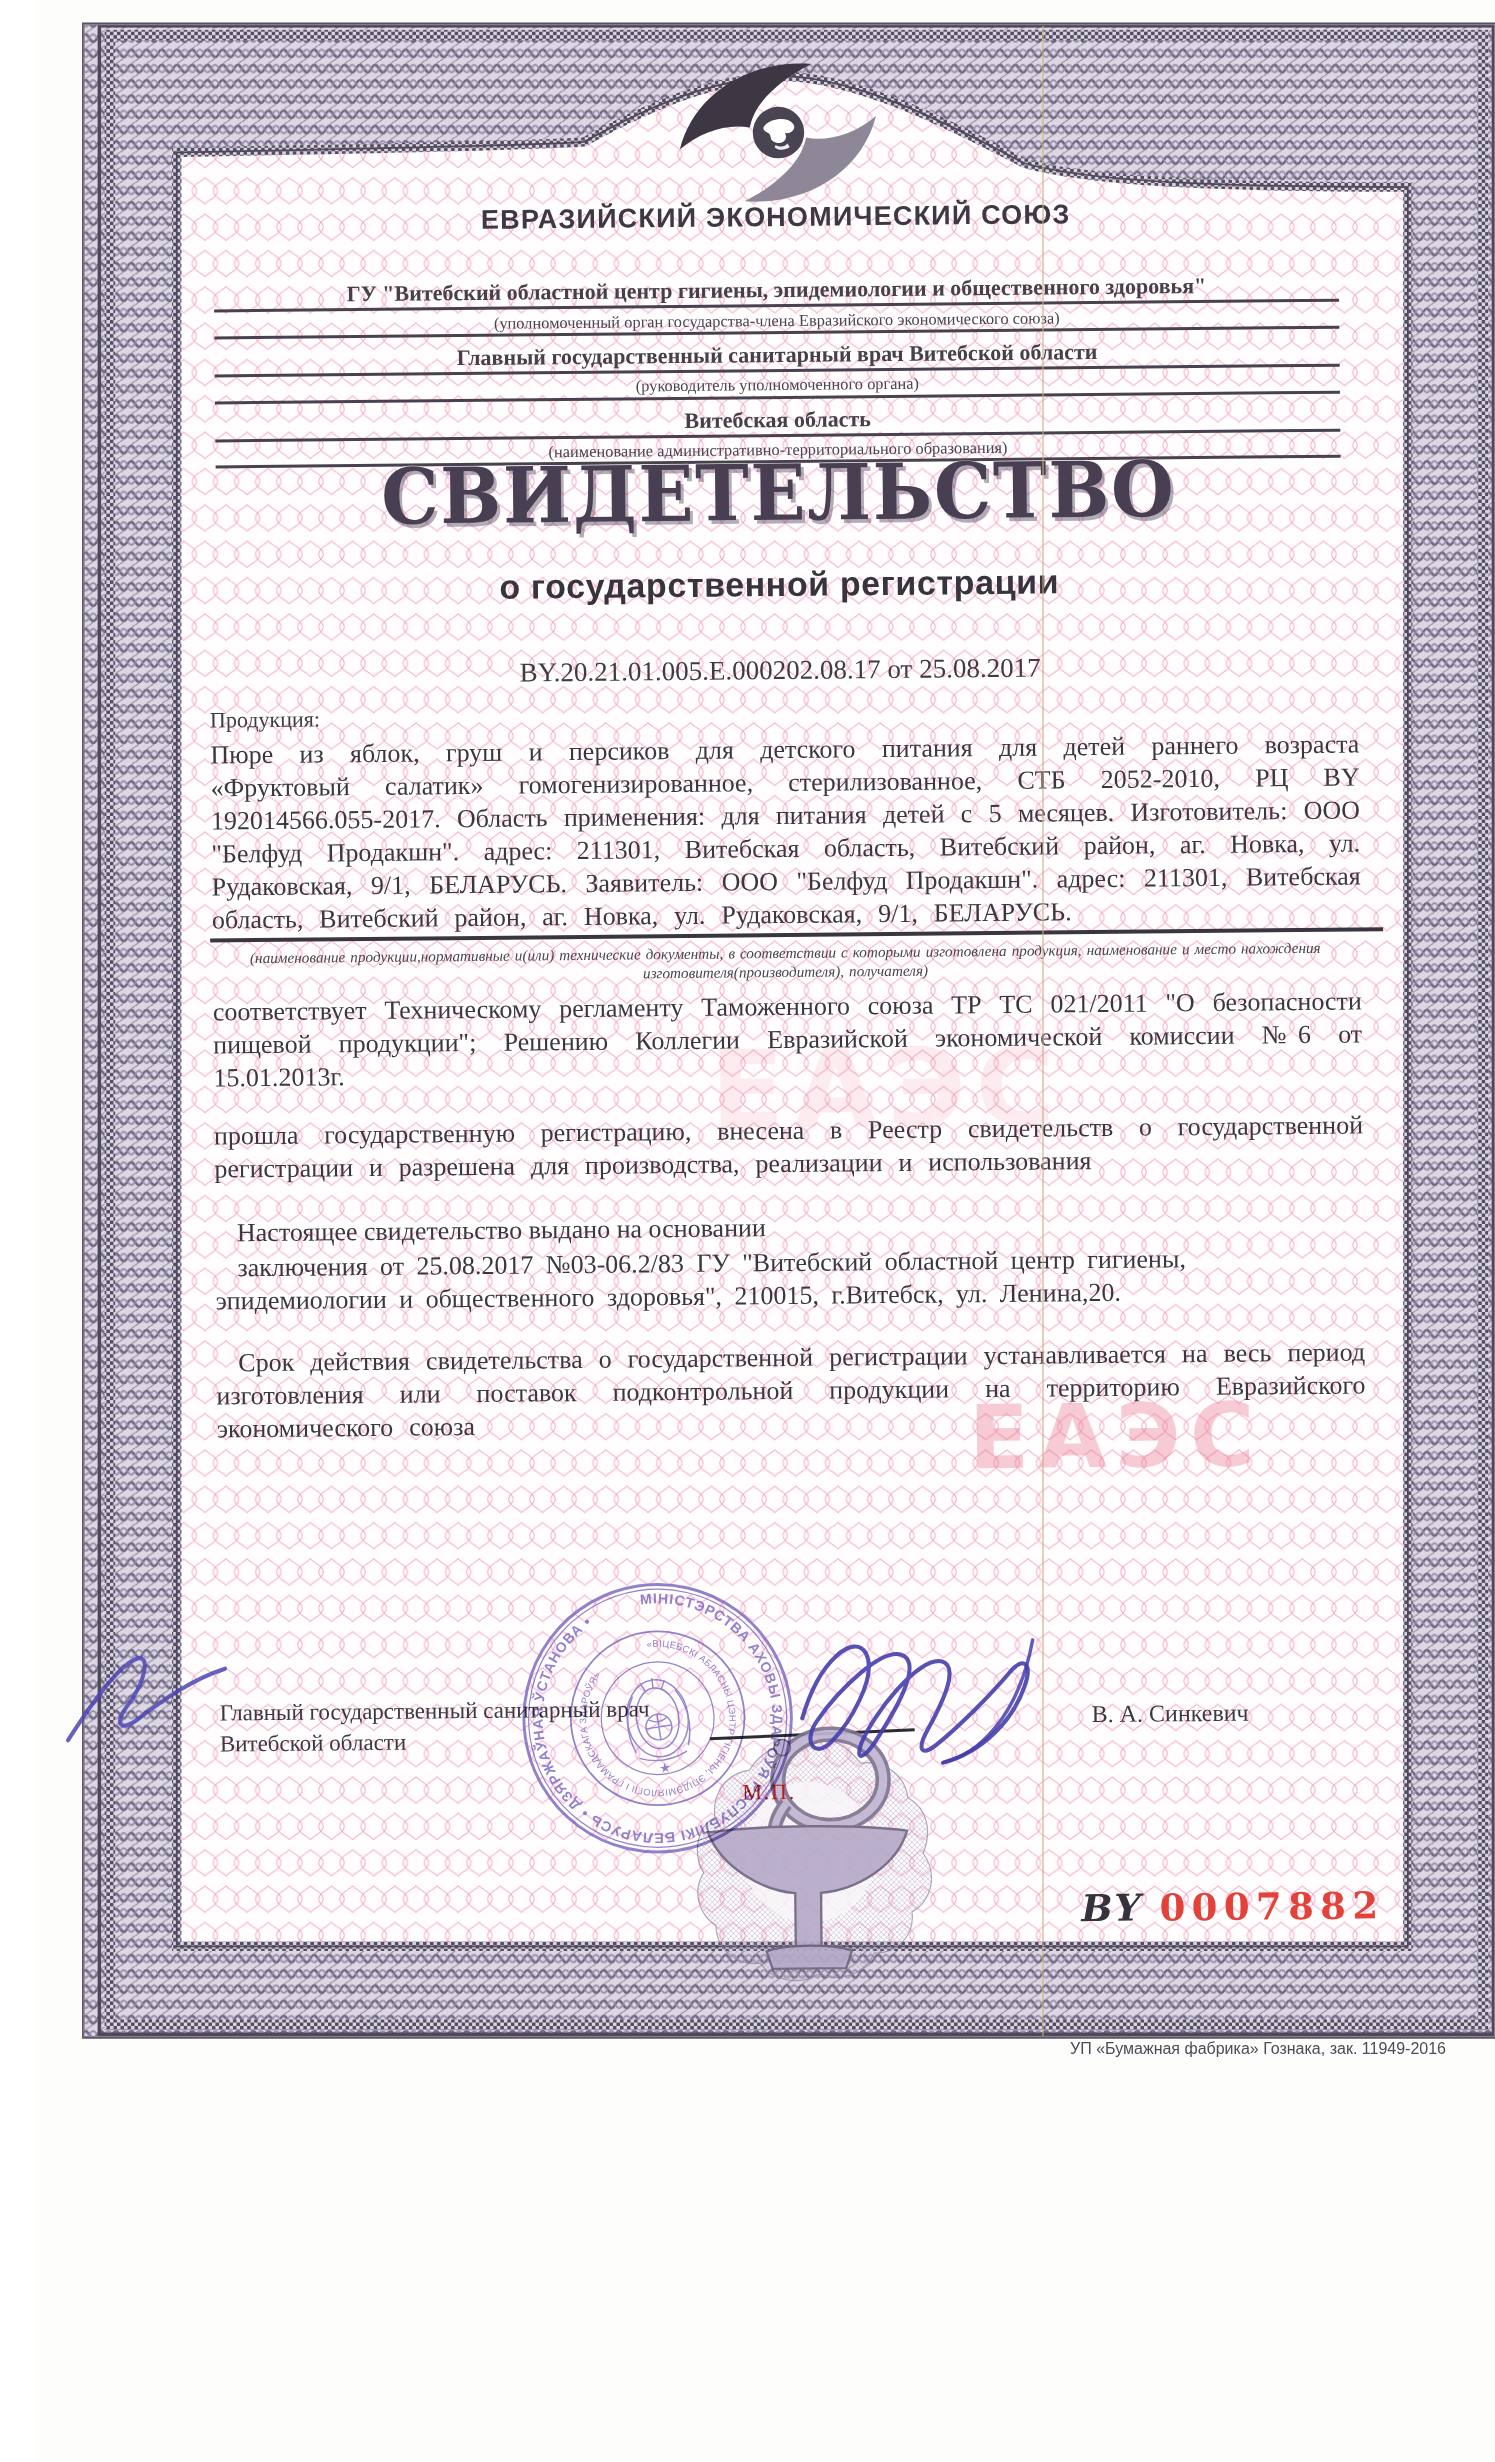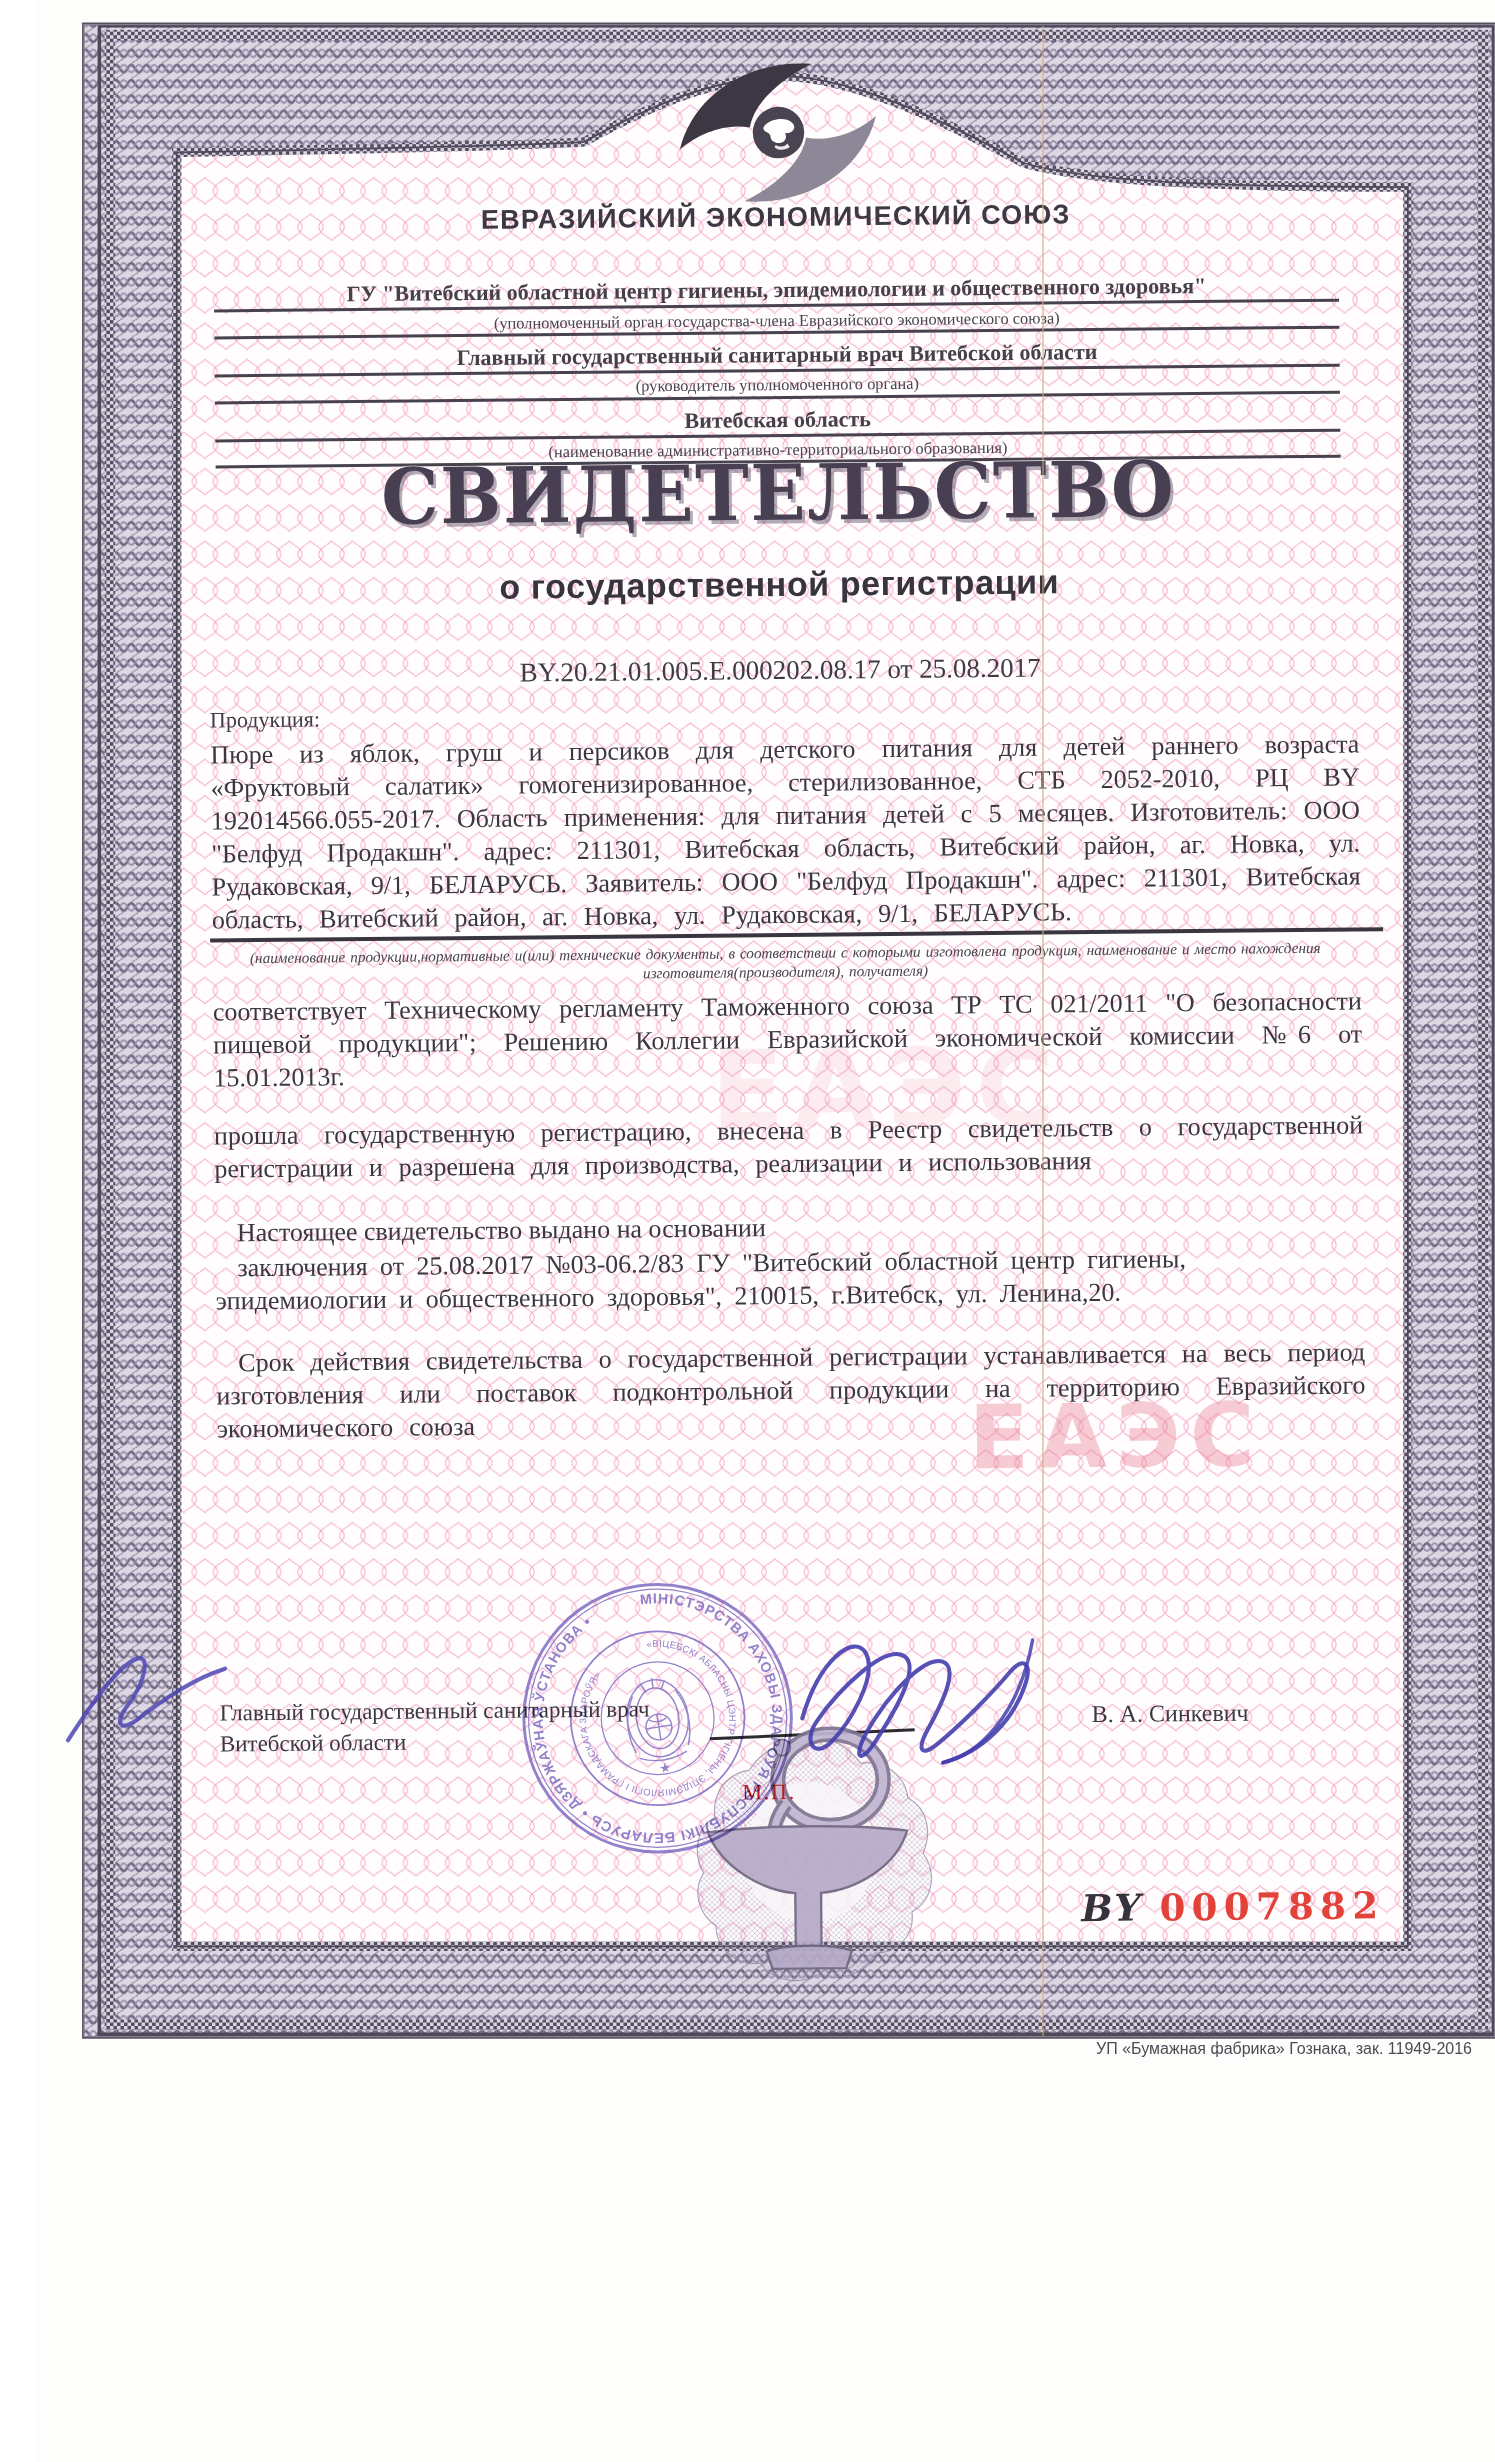--- a/index.html
+++ b/index.html
@@ -61,21 +61,21 @@
   .signer-name { left:1049px; top:1704px; font-size:24px; color:#3b3842; }
   .sig-line { left:667px; top:1733px; width:205px; height:2.9px; background:#2d2b32;
     transform:rotate(-2deg); }
   .mp-label { left:699px; top:1779px; font-size:22px; letter-spacing:1.8px; color:#b91c1c; z-index:5; }
 
   .serial { left:1037px; top:1889px; font-family:"DejaVu Serif", serif; font-weight:bold;
     font-size:37px; z-index:5; }
   .serial-prefix { color:#35323b; letter-spacing:2.3px;font-style:italic; }
   .serial-number { color:#e2423a; letter-spacing:6.4px; margin-left:16.4px; }
 
-  .printer-note { left:762px; top:2040px; width:674px; text-align:right;
+  .printer-note { left:736px; top:2040px; width:674px; text-align:right;
     font-family:"Liberation Sans", sans-serif; font-size:16px; color:#4c4b55; z-index:5; }
 
   .fold-line { left:1006px; top:26px; width:1.8px; height:2010px;
     background:rgba(203,173,122,0.55); z-index:6; }
 
   .frame-svg { left:0; top:0; z-index:1; }
   .logo-svg { left:645px; top:56px; z-index:3; }
   .stamp-svg { left:476px; top:1578px; z-index:5; mix-blend-mode:multiply; opacity:0.82;
     transform:rotate(-8deg); }
   .rosette-svg { left:636px; top:1717px; z-index:2; opacity:0.92; }

